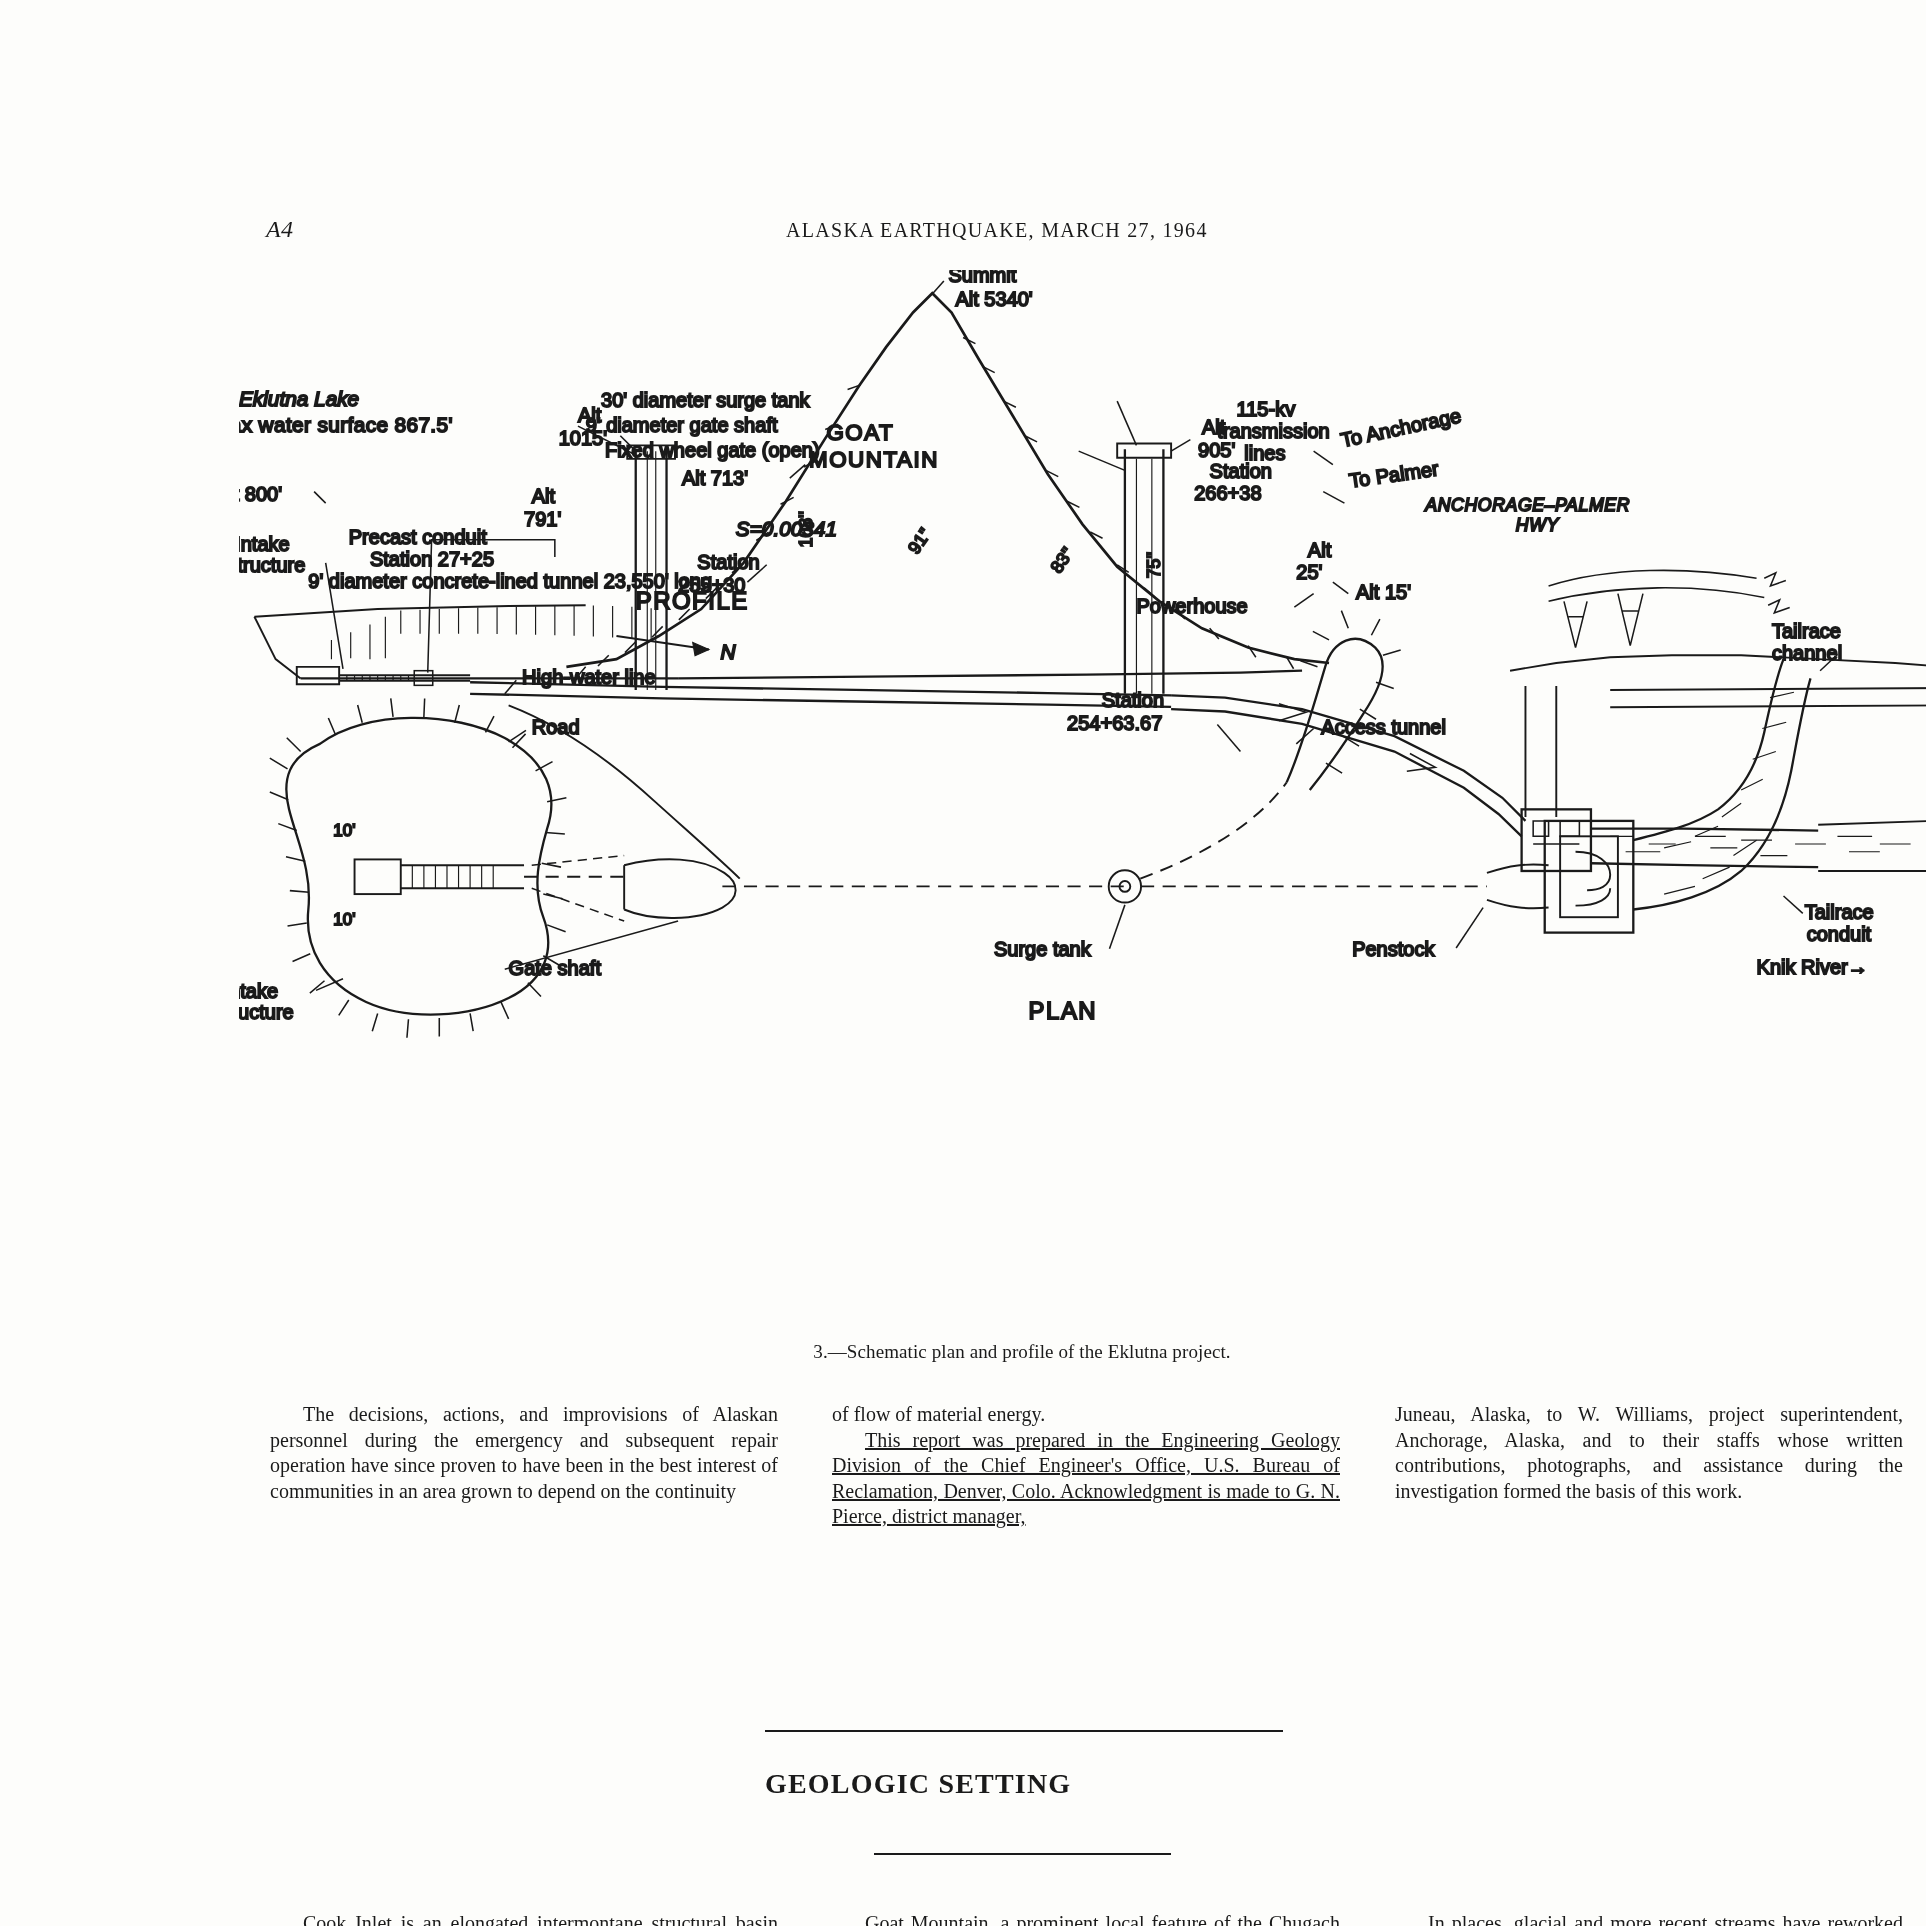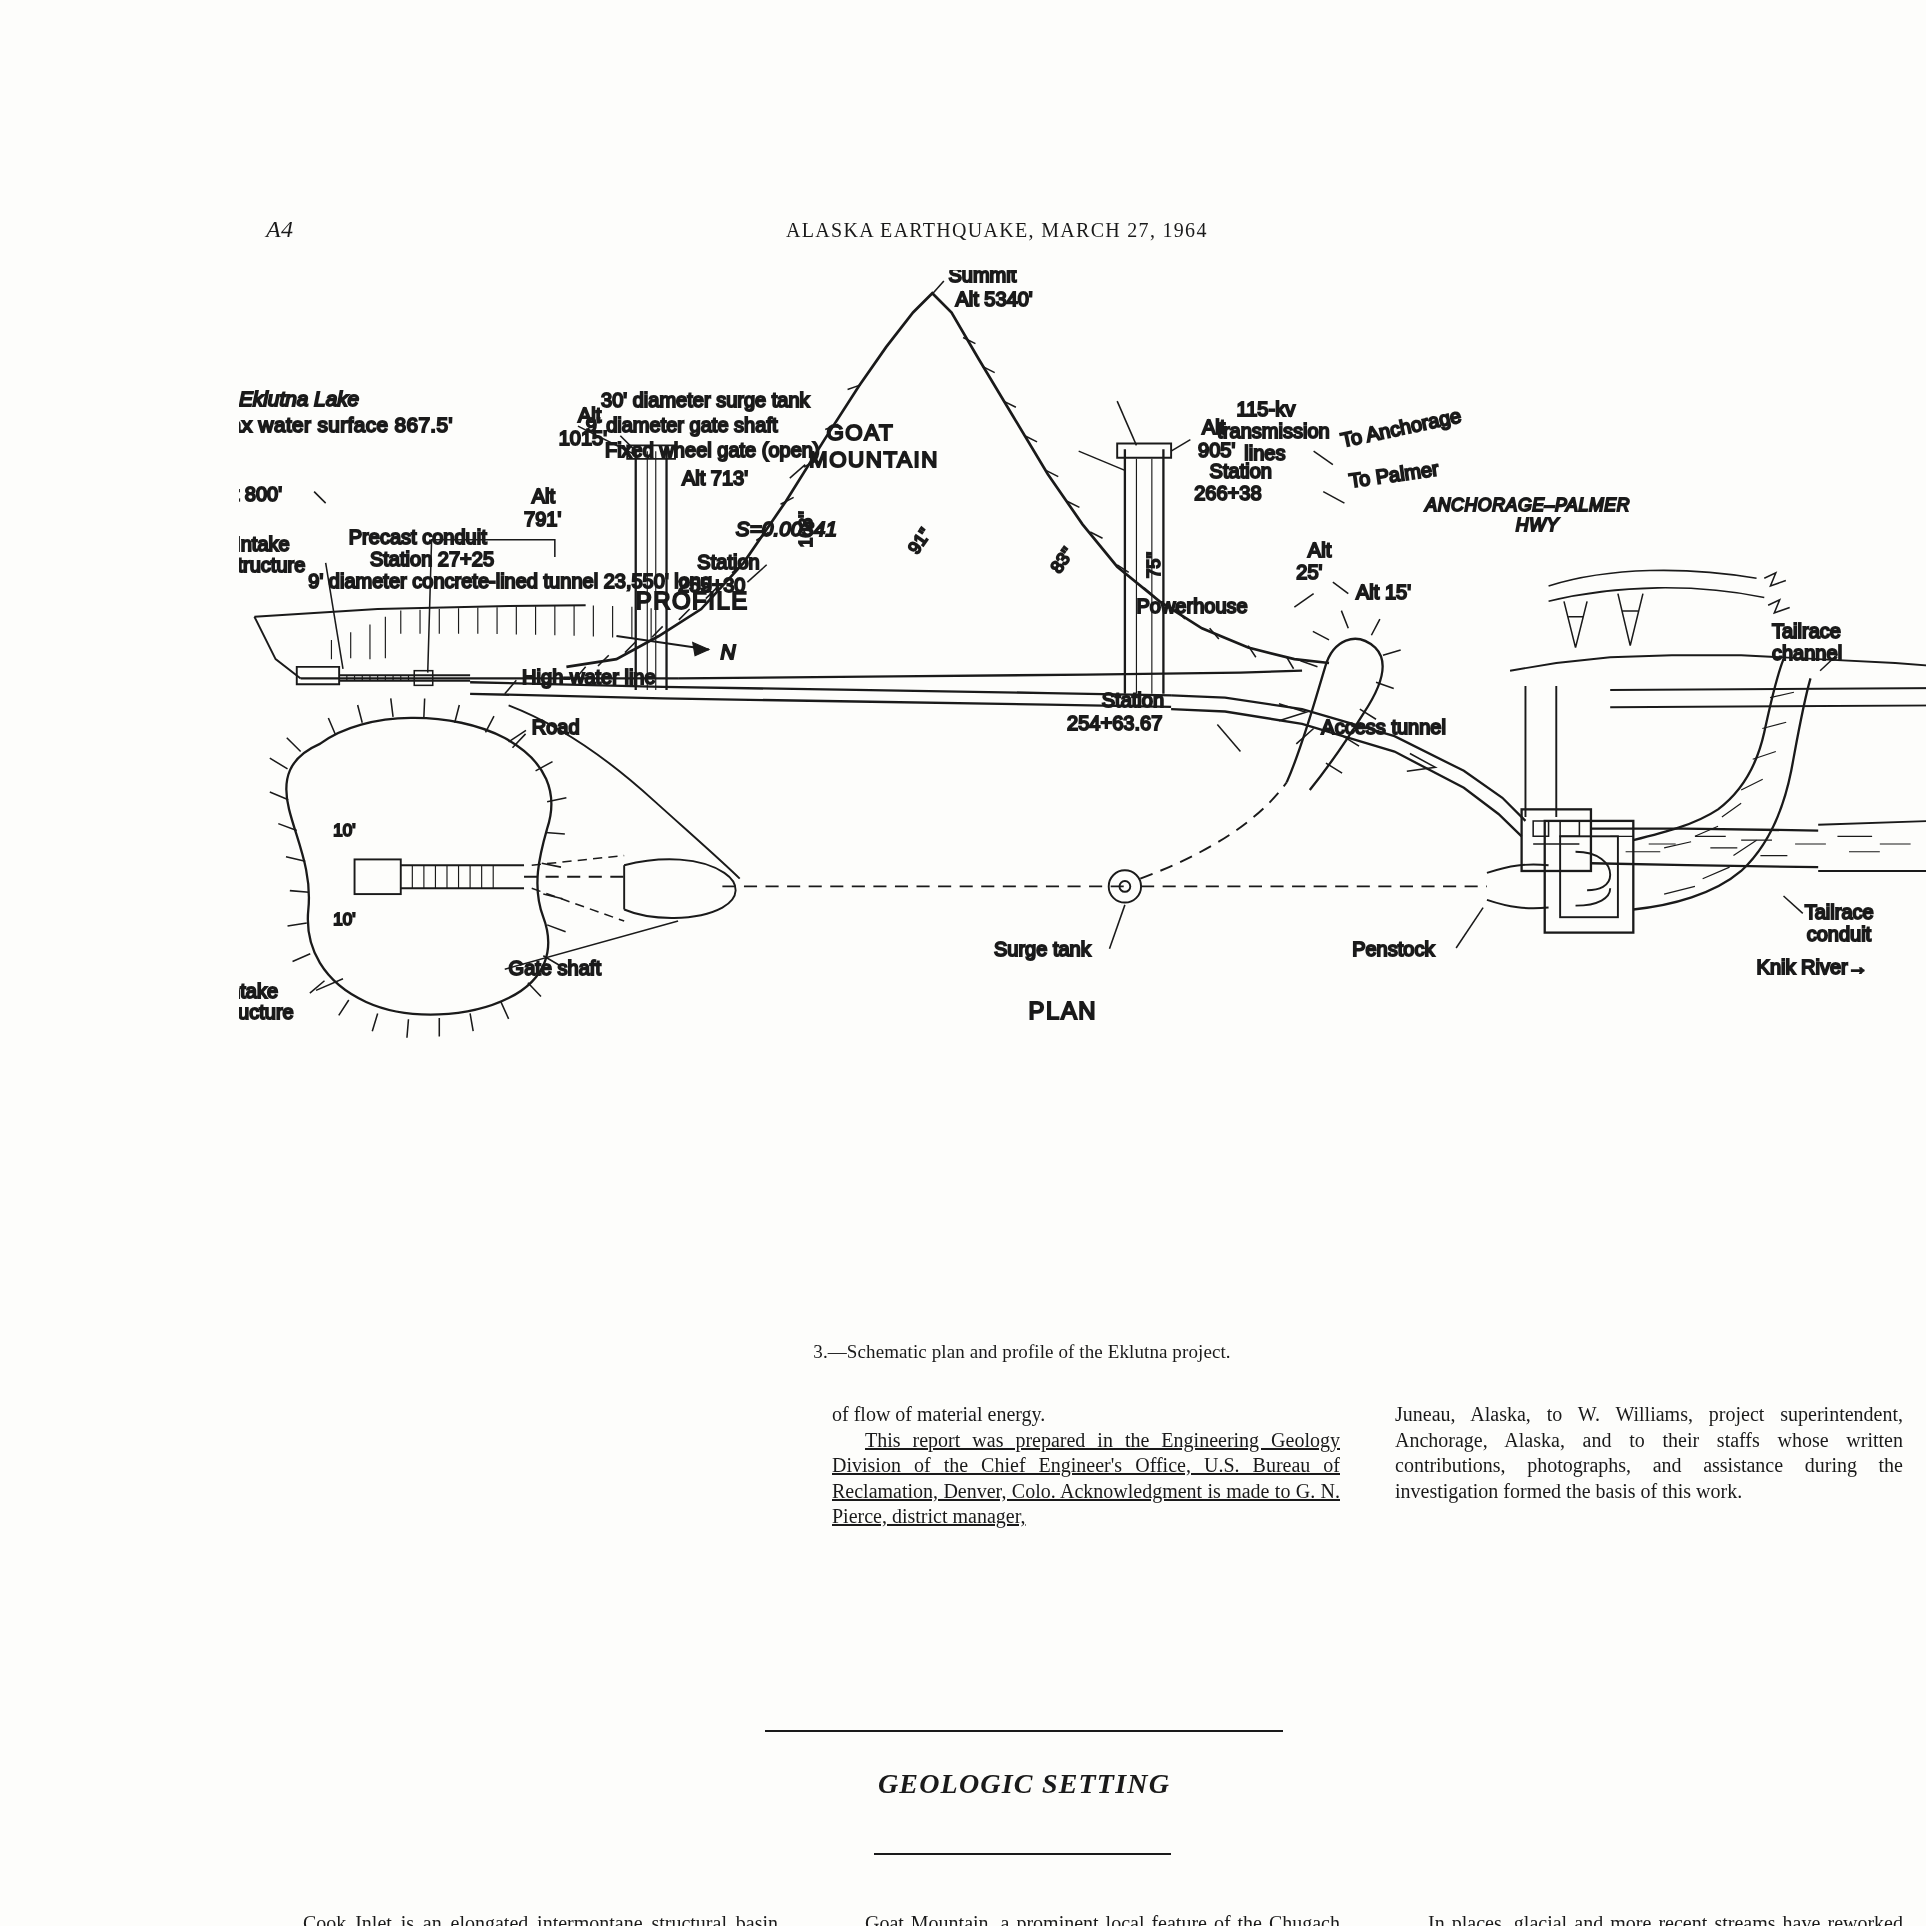--- a/index.html
+++ b/index.html
@@ -90,25 +90,23 @@
     background: #1a1a1a;
   }
   #rule-top    { left: 765px; top: 1730px; width: 518px; }
   #rule-bottom { left: 874px; top: 1853px; width: 297px; }
 
   .section-title {
     position: absolute;
     left: 765px;
     top: 1768px;
     width: 518px;
-    text-align: center;
     font-size: 28px;
     font-weight: bold;
     letter-spacing: 1.2px;
-    font-style: italic;
   }
 
   #c4 { left: 270px;  top: 1911px; }
   #c5 { left: 832px; top: 1911px; }
   #c6 { left: 1395px; top: 1911px; }
 
   
   text {
     font-family: "Liberation Sans", sans-serif;
     fill: #1a1a1a;
@@ -343,20 +341,23 @@
         <path d="M 4060 1670 L 4010 1625" stroke-width="4"></path>
         <text x="3940" y="1828" font-size="52">Knik River→</text>
 
         <text x="2050" y="1945" font-size="62" letter-spacing="4">PLAN</text>
       </g>
     </svg>
   </div>
 
   <div class="figcaption">3.—Schematic plan and profile of the Eklutna project.</div>
 
+  <div class="col" id="c1">
+    <p>The decisions, actions, and improvisions of Alaskan personnel during the emergency and subsequent repair operation have since proven to have been in the best interest of communities in an area grown to depend on the continuity</p>
+  </div>
   <div class="col" id="c2">
     <p style="text-indent:0">of flow of material energy.</p>
     <p>This report was prepared in the Engineering Geology Division of the Chief Engineer's Office, U.S. Bureau of Reclamation, Denver, Colo. Acknowledgment is made to G. N. Pierce, district manager,</p>
   </div>
   <div class="col" id="c3">
     <p style="text-indent:0">Juneau, Alaska, to W. Williams, project superintendent, Anchorage, Alaska, and to their staffs whose written contributions, photographs, and assistance during the investigation formed the basis of this work.</p>
   </div>
 
   <div class="rule" id="rule-top"></div>
   <div class="section-title">GEOLOGIC SETTING</div>

